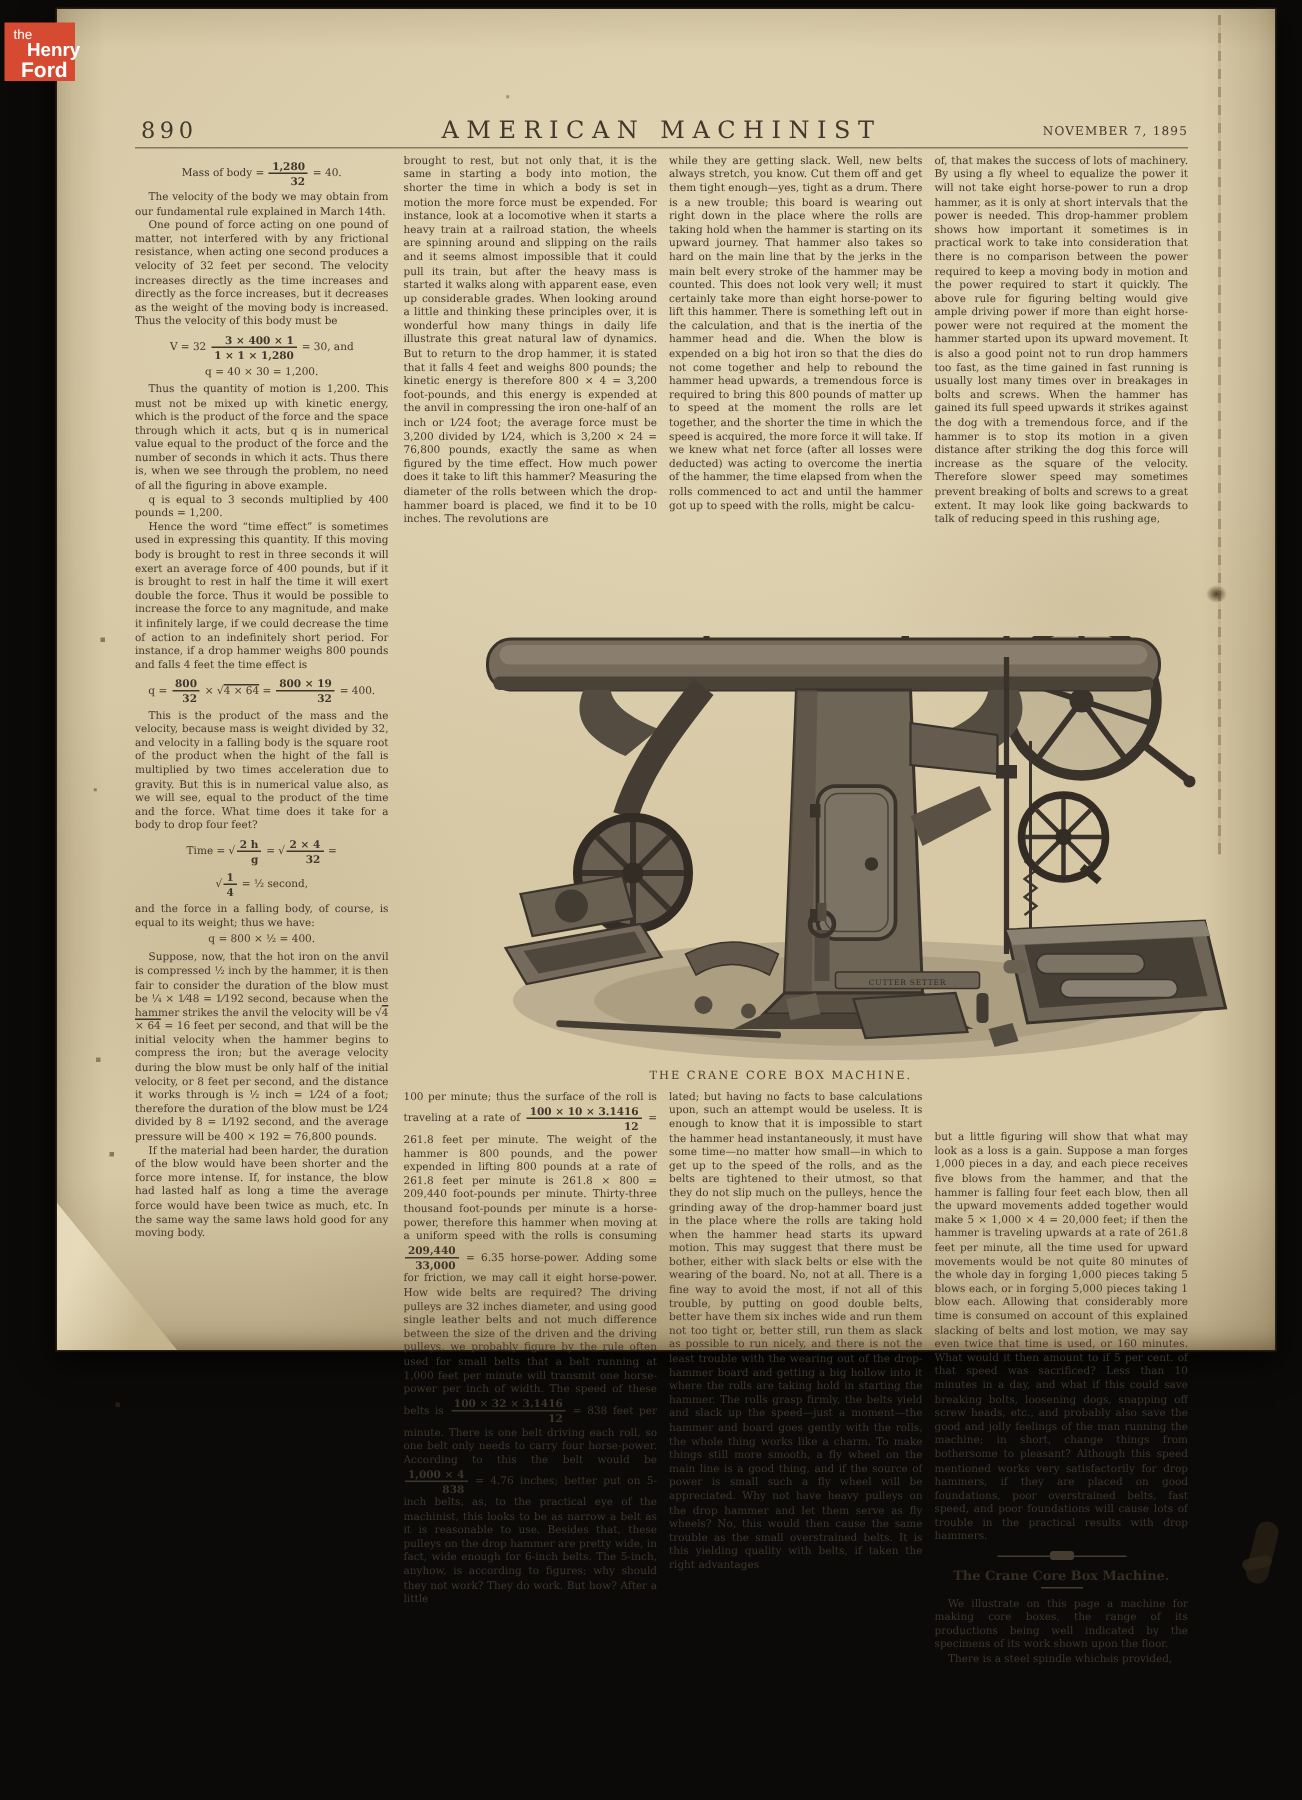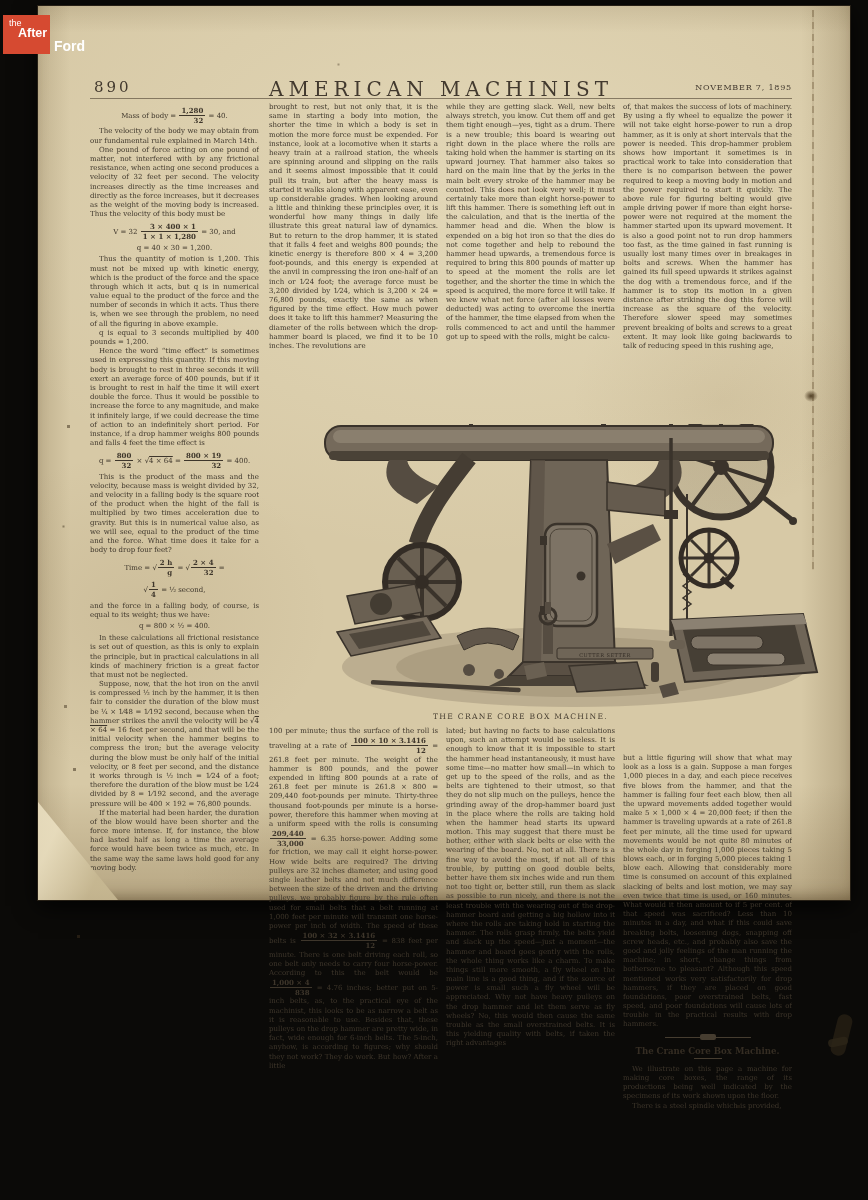--- a/index.html
+++ b/index.html
@@ -11,21 +11,21 @@
       radial-gradient(26% 18% at 84% 44%, rgba(130,105,65,.12), rgba(130,105,65,0) 70%),
       radial-gradient(30% 12% at 40% 97%, rgba(120,95,55,.18), rgba(120,95,55,0) 75%),
       linear-gradient(to right, rgba(100,80,46,.20), rgba(100,80,46,0) 4%, rgba(100,80,46,0) 94%, rgba(100,80,46,.26)),
       linear-gradient(to bottom, rgba(100,80,46,.16), rgba(100,80,46,0) 3%, rgba(100,80,46,0) 87%, rgba(108,86,50,.30)),
       #d7c9a6;
     box-shadow:0 0 0 1px #261f15, 0 6px 22px rgba(0,0,0,.85), inset 0 -10px 16px -8px rgba(66,48,22,.55);
     color:#42392e;}
   
   #header{position:absolute;left:52px;right:58px;top:68px;height:26px;}
   .pageno{position:absolute;left:4px;top:4px;font-size:15px;letter-spacing:3px;}
-  .jtitle{position:absolute;left:0;right:0;top:3px;text-align:center;font-size:20px;letter-spacing:5px;}
+  .jtitle{position:absolute;left:0;right:0;top:3px;text-align:center;font-size:16px;letter-spacing:5px;}
   .jdate{position:absolute;right:0;top:9px;font-size:8px;letter-spacing:.8px;text-transform:uppercase;}
   #hrule{position:absolute;left:52px;right:58px;top:92px;height:1px;background:rgba(62,50,34,.55);}
   
   .col{position:absolute;width:169px;overflow:hidden;font-size:7px;line-height:9.18px;text-align:justify;color:#3e362b;}
   #col1{left:52px;top:97px;height:1012px;}
   #col2t{left:231px;top:97px;height:334px;}
   #col3t{left:408px;top:97px;height:334px;}
   #col4t{left:585px;top:97px;height:334px;}
   #col2b{left:231px;top:721px;height:402px;}
   #col3b{left:408px;top:721px;height:402px;}
@@ -56,21 +56,21 @@
   #specks{position:absolute;left:0;top:0;width:1px;height:1px;background:transparent;
     box-shadow:30px 420px 0 1px rgba(70,55,35,.55), 27px 700px 0 1px rgba(70,55,35,.5),
       36px 763px 0 1px rgba(70,55,35,.55), 40px 930px 0 1px rgba(70,55,35,.45),
       25px 520px 0 .5px rgba(70,55,35,.5), 300px 58px 0 .5px rgba(70,55,35,.4),
       700px 1100px 0 1px rgba(70,55,35,.35);}
   
   #logo{position:absolute;left:3px;top:15px;width:60px;height:46px;font-family:"Liberation Sans","DejaVu Sans",sans-serif;}
   #logo .sq{position:absolute;left:0;top:0;width:47px;height:39px;background:#d64a31;}
   #logo .t1{position:absolute;left:6px;top:3px;color:#fff;font-size:9px;}
   #logo .t2{position:absolute;left:15px;top:11px;color:#fff;font-size:12.5px;font-weight:bold;}
-  #logo .t3{position:absolute;left:11px;top:23px;color:#fff;font-size:14px;font-weight:bold;margin-left:40px;}
+  #logo .t3{position:absolute;left:11px;top:23px;color:#fff;font-size:14px;font-weight:bold;}
 </style>
 </head>
 <body>
 
 <div id="canvas">
   <div id="paper">
 
     <div id="header">
       <span class="pageno">890</span>
       <span class="jtitle">AMERICAN MACHINIST</span>
@@ -86,21 +86,20 @@
         <div class="blk-f">q = 40 × 30 = 1,200.</div>
         <div class="blk-p">Thus the quantity of motion is 1,200. This must not be mixed up with kinetic energy, which is the product of the force and the space through which it acts, but q is in numerical value equal to the product of the force and the number of seconds in which it acts. Thus there is, when we see through the problem, no need of all the figuring in above example.</div>
         <div class="blk-p">q is equal to 3 seconds multiplied by 400 pounds = 1,200.</div>
         <div class="blk-p">Hence the word “time effect” is sometimes used in expressing this quantity. If this moving body is brought to rest in three seconds it will exert an average force of 400 pounds, but if it is brought to rest in half the time it will exert double the force. Thus it would be possible to increase the force to any magnitude, and make it infinitely large, if we could decrease the time of action to an indefinitely short period. For instance, if a drop hammer weighs 800 pounds and falls 4 feet the time effect is</div>
         <div class="blk-f">q = <span class="frac"><span class="fn">800</span><span class="fd">32</span></span> × √<span class="ovl">4 × 64</span> = <span class="frac"><span class="fn">800 × 19</span><span class="fd">32</span></span> = 400.</div>
         <div class="blk-p">This is the product of the mass and the velocity, because mass is weight divided by 32, and velocity in a falling body is the square root of the product when the hight of the fall is multiplied by two times acceleration due to gravity. But this is in numerical value also, as we will see, equal to the product of the time and the force. What time does it take for a body to drop four feet?</div>
         <div class="blk-f">Time = √<span class="frac"><span class="fn">2 h</span><span class="fd">g</span></span> = √<span class="frac"><span class="fn">2 × 4</span><span class="fd">32</span></span> =</div>
         <div class="blk-f">√<span class="frac"><span class="fn">1</span><span class="fd">4</span></span> = ½ second,</div>
         <div class="blk-p noind">and the force in a falling body, of course, is equal to its weight; thus we have:</div>
         <div class="blk-f">q = 800 × ½ = 400.</div>
-        <div class="blk-p">In these calculations all frictional resistance is set out of question, as this is only to explain the principle, but in practical calculations in all kinds of machinery friction is a great factor that must not be neglected.</div>
         <div class="blk-p">Suppose, now, that the hot iron on the anvil is compressed ½ inch by the hammer, it is then fair to consider the duration of the blow must be ¼ × 1⁄48 = 1⁄192 second, because when the hammer strikes the anvil the velocity will be √<span class="ovl">4 × 64</span> = 16 feet per second, and that will be the initial velocity when the hammer begins to compress the iron; but the average velocity during the blow must be only half of the initial velocity, or 8 feet per second, and the distance it works through is ½ inch = 1⁄24 of a foot; therefore the duration of the blow must be 1⁄24 divided by 8 = 1⁄192 second, and the average pressure will be 400 × 192 = 76,800 pounds.</div>
         <div class="blk-p">If the material had been harder, the duration of the blow would have been shorter and the force more intense. If, for instance, the blow had lasted half as long a time the average force would have been twice as much, etc. In the same way the same laws hold good for any moving body.</div>
       </div>
     <div id="col2t" class="col">
         <div class="blk-p noind">brought to rest, but not only that, it is the same in starting a body into motion, the shorter the time in which a body is set in motion the more force must be expended. For instance, look at a locomotive when it starts a heavy train at a railroad station, the wheels are spinning around and slipping on the rails and it seems almost impossible that it could pull its train, but after the heavy mass is started it walks along with apparent ease, even up considerable grades. When looking around a little and thinking these principles over, it is wonderful how many things in daily life illustrate this great natural law of dynamics. But to return to the drop hammer, it is stated that it falls 4 feet and weighs 800 pounds; the kinetic energy is therefore 800 × 4 = 3,200 foot-pounds, and this energy is expended at the anvil in compressing the iron one-half of an inch or 1⁄24 foot; the average force must be 3,200 divided by 1⁄24, which is 3,200 × 24 = 76,800 pounds, exactly the same as when figured by the time effect. How much power does it take to lift this hammer? Measuring the diameter of the rolls between which the drop-hammer board is placed, we find it to be 10 inches. The revolutions are</div>
       </div>
     <div id="col3t" class="col">
         <div class="blk-p noind">while they are getting slack. Well, new belts always stretch, you know. Cut them off and get them tight enough—yes, tight as a drum. There is a new trouble; this board is wearing out right down in the place where the rolls are taking hold when the hammer is starting on its upward journey. That hammer also takes so hard on the main line that by the jerks in the main belt every stroke of the hammer may be counted. This does not look very well; it must certainly take more than eight horse-power to lift this hammer. There is something left out in the calculation, and that is the inertia of the hammer head and die. When the blow is expended on a big hot iron so that the dies do not come together and help to rebound the hammer head upwards, a tremendous force is required to bring this 800 pounds of matter up to speed at the moment the rolls are let together, and the shorter the time in which the speed is acquired, the more force it will take. If we knew what net force (after all losses were deducted) was acting to overcome the inertia of the hammer, the time elapsed from when the rolls commenced to act and until the hammer got up to speed with the rolls, might be calcu-</div>
       </div>
     <div id="col4t" class="col">
@@ -223,16 +222,16 @@
     <div id="crease-knot"></div>
     <div id="ink-mark"></div>
     <div id="ink-mark2"></div>
     <div id="fold"></div>
     <div id="specks"></div>
   </div>
 
   <div id="logo">
     <div class="sq"></div>
     <div class="t1">the</div>
-    <div class="t2">After</div>
+    <div class="t2">Henry</div>
     <div class="t3">Ford</div>
   </div>
 </div>
 
 </body></html>

